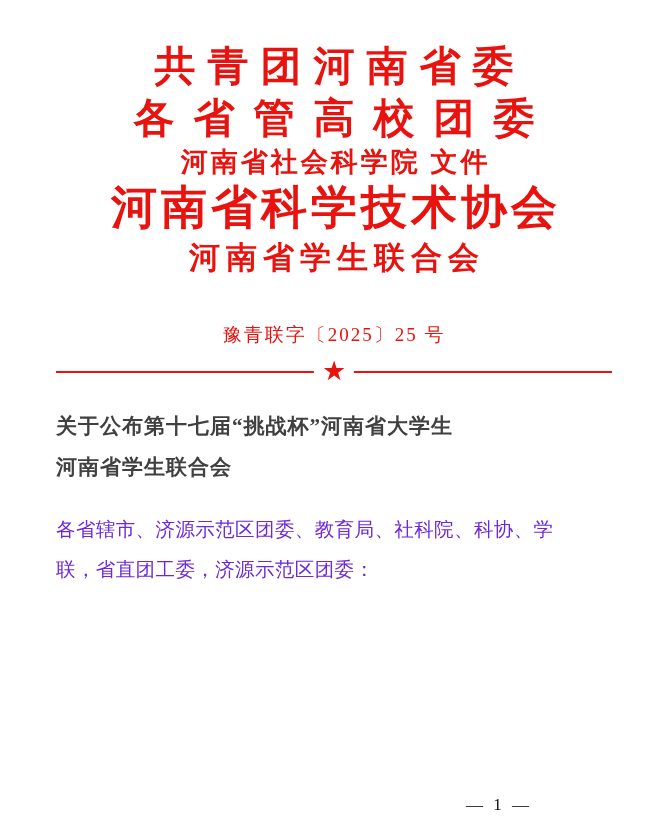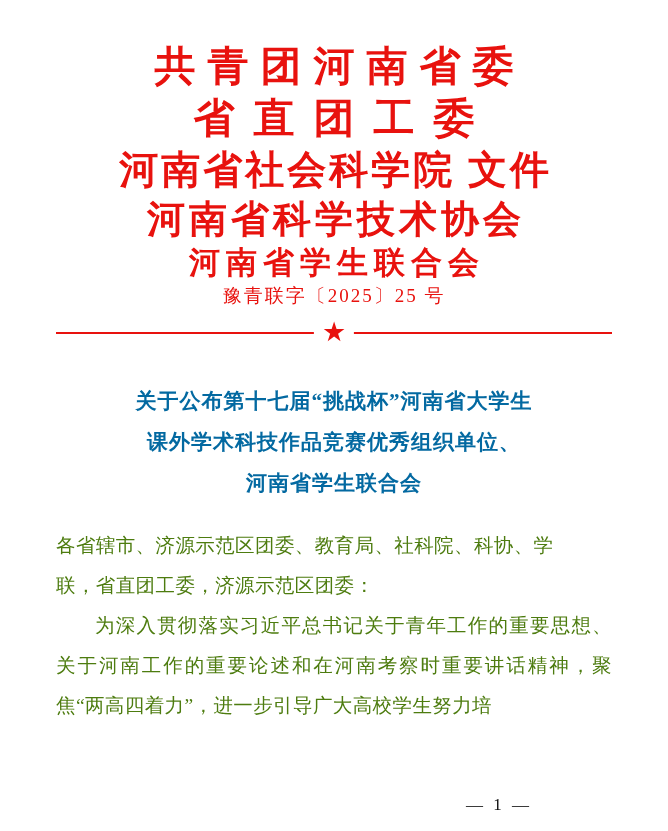--- a/index.html
+++ b/index.html
@@ -29,25 +29,26 @@
     color: #e8120e;
     font-weight: bold;
     font-family: "Liberation Serif", "DejaVu Serif", serif;
     line-height: 1.28;
     letter-spacing: 6px;
     white-space: nowrap;
     text-align: center;
   }
   .ml-1 { font-size: 41px; letter-spacing: 12px; padding-left: 12px; }
   .ml-2 { font-size: 41px; letter-spacing: 19px; padding-left: 19px; }
-  .ml-3 { font-size: 39px; letter-spacing: 3px; padding-left: 3px; }
-  .ml-4 { font-size: 38px; letter-spacing: 4px; padding-left: 4px; }
+  .ml-3 { font-size: 27px; letter-spacing: 3px; padding-left: 3px; }
+  .ml-4 { font-size: 46px; letter-spacing: 4px; padding-left: 4px; }
   .ml-5 { font-size: 31px; letter-spacing: 6px; padding-left: 6px; }
 
   .doc-number {
+    margin-top: 44px;
     text-align: center;
     color: #e8120e;
     font-size: 19px;
     letter-spacing: 2px;
     font-family: "Liberation Serif", "DejaVu Serif", serif;
   }
   .rule-wrap {
     position: relative;
     margin-top: 14px;
     height: 20px;
@@ -65,35 +66,34 @@
     top: -4px;
     left: 50%;
     transform: translateX(-50%);
     color: #e8120e;
     font-size: 27px;
     line-height: 27px;
     background: #ffffff;
     padding: 0 8px;
   }
   .doc-title {
-    margin-top: 38px;
-    text-align: center;
+    margin-top: 24px;
     font-weight: bold;
     font-size: 21px;
     line-height: 1.95;
     letter-spacing: 1px;
-    color: #0369a1;
+    color: #404040;
   }
   .doc-title div { white-space: nowrap; }
   .body-text {
     margin-top: 22px;
     font-size: 19.5px;
     line-height: 2.05;
     letter-spacing: 0.4px;
-    color: #4d7c0f;
+    color: #6d28d9;
     text-align: justify;
   }
   .body-text p {
     margin: 0;
   }
   .indent {
     text-indent: 2em;
   }
   .page-number {
     position: absolute;
@@ -107,40 +107,38 @@
     padding-left: 330px;
   }
 </style>
 </head>
 <body>
 
 <div class="page">
 
   <div class="masthead">
     <div class="masthead-line ml-1">共青团河南省委</div>
-    <div class="masthead-line ml-2">省直团工委</div>
+    <div class="masthead-line ml-2">各省管高校团委</div>
     <div class="masthead-line ml-3">河南省社会科学院 文件</div>
     <div class="masthead-line ml-4">河南省科学技术协会</div>
     <div class="masthead-line ml-5">河南省学生联合会</div>
   </div>
 
   <div class="doc-number">豫青联字〔2025〕25 号</div>
 
   <div class="rule-wrap">
     <div class="rule-line"></div>
     <div class="rule-star">★</div>
   </div>
 
   <div class="doc-title">
     <div>关于公布第十七届“挑战杯”河南省大学生</div>
-    <div>课外学术科技作品竞赛优秀组织单位、</div>
     <div>河南省学生联合会</div>
   </div>
 
   <div class="body-text">
     <p>各省辖市、济源示范区团委、教育局、社科院、科协、学</p>
     <p>联，省直团工委，济源示范区团委：</p>
-    <p class="indent">为深入贯彻落实习近平总书记关于青年工作的重要思想、关于河南工作的重要论述和在河南考察时重要讲话精神，聚焦“两高四着力”，进一步引导广大高校学生努力培</p>
   </div>
 
   <div class="page-number">— 1 —</div>
 
 </div>
 
 </body></html>

